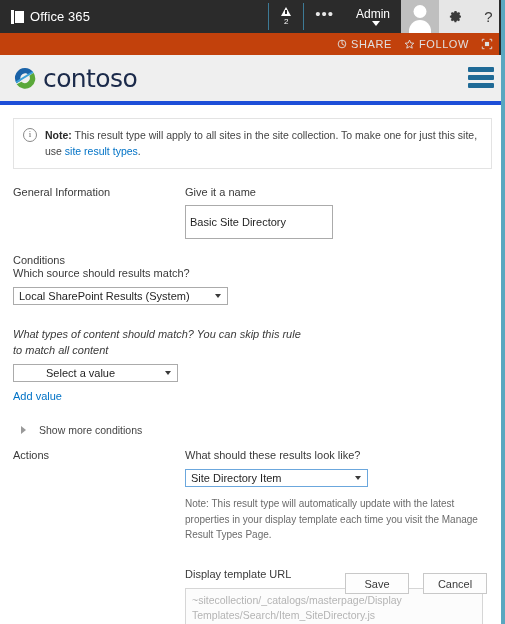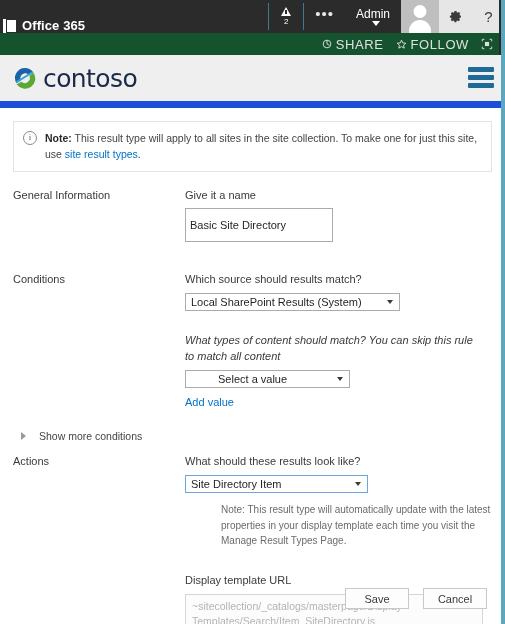--- a/index.html
+++ b/index.html
@@ -29,26 +29,25 @@
   .suitebar {
     position: relative;
     height: 33px;
     background: #2b2b2b;
     display: flex;
     align-items: stretch;
     color: #ffffff;
   }
   .suite-brand {
     display: flex;
-    align-items: flex-end;
-    padding-left: 3px;
+    align-items: center;
+    padding-left: 11px;
     font-size: 13px;
     letter-spacing: 0.1px;
     white-space: nowrap;
-    font-weight: bold;
   }
   .o365-logo {
     width: 13px;
     height: 14px;
     margin-right: 6px;
     position: relative;
     flex: none;
   }
   .o365-logo .bar-l {
     position: absolute;
@@ -148,43 +147,43 @@
     color: #3b3b3b;
     width: 33px;
     padding: 0;
     font-size: 14px;
   }
   .help-cell { font-size: 15px; font-weight: 400; }
 
   
   .sharerow {
     height: 22px;
-    background: #14532d;
+    background: #c2410c;
     display: flex;
     align-items: center;
     justify-content: flex-end;
     padding-right: 8px;
     color: #e0e0e0;
-    font-size: 13px;
+    font-size: 11px;
     letter-spacing: 0.6px;
   }
   .sharerow .sr-item {
     display: flex;
     align-items: center;
     margin-left: 12px;
     cursor: pointer;
     white-space: nowrap;
   }
   .sr-icon { margin-right: 4px; display: inline-flex; }
 
   
   .siteheader {
     height: 46px;
     background: #efefef;
-    border-bottom: 7px solid #1d4ed8;
+    border-bottom: 4px solid #1d4ed8;
     display: flex;
     align-items: center;
     padding: 0 12px 0 13px;
     position: relative;
   }
   .logo-wrap { display: flex; align-items: center; }
   .logo-mark { width: 24px; height: 24px; margin-right: 6px; flex: none; }
   .logo-text {
     font-size: 25px;
     color: #1b2a4a;
@@ -329,39 +328,38 @@
     border-left: 5px solid #9a9a9a;
     margin-right: 13px;
   }
 
   .note-small {
     font-size: 10px;
     color: #6b6b6b;
     line-height: 1.55;
     margin-top: 9px;
     max-width: 293px;
-    margin-left: 36px;
   }
 
   .url-box {
     box-sizing: border-box;
     width: 298px;
     border: 1px solid #d6d6d6;
     background: #fcfcfc;
     color: #b4b4b4;
     font-size: 10.5px;
     line-height: 1.5;
     padding: 4px 6px;
     min-height: 30px;
   }
 
   .btnrow {
     position: absolute;
     right: 18px;
-    bottom: 12px;
+    bottom: 24px;
     display: flex;
   }
   .btn {
     box-sizing: border-box;
     width: 64px;
     height: 21px;
     border: 1px solid #c8c8c8;
     background: #fdfdfd;
     font-family: "Liberation Sans", sans-serif;
     font-size: 11px;
@@ -492,21 +490,21 @@
     <div class="form">
 
       <div class="frow">
         <div class="f-left">General Information</div>
         <div class="f-right">
           <div class="fieldlabel">Give it a name</div>
           <input class="txt-input" type="text" value="Basic Site Directory" style="">
         </div>
       </div>
 
-      <div class="frow" style="margin-top:30px;">
+      <div class="frow" style="margin-top:14px;flex-direction:column;">
         <div class="f-left">Conditions</div>
         <div class="f-right">
           <div class="fieldlabel">Which source should results match?</div>
           <div class="sel sel-source">
             <span>Local SharePoint Results (System)</span>
             <span class="arrow"></span>
           </div>
 
           <div class="fieldlabel" style="margin-top:22px;max-width:295px;font-style:italic;">What types of content should match? You can skip this rule to match all content</div>
           <div class="sel sel-contenttype">

